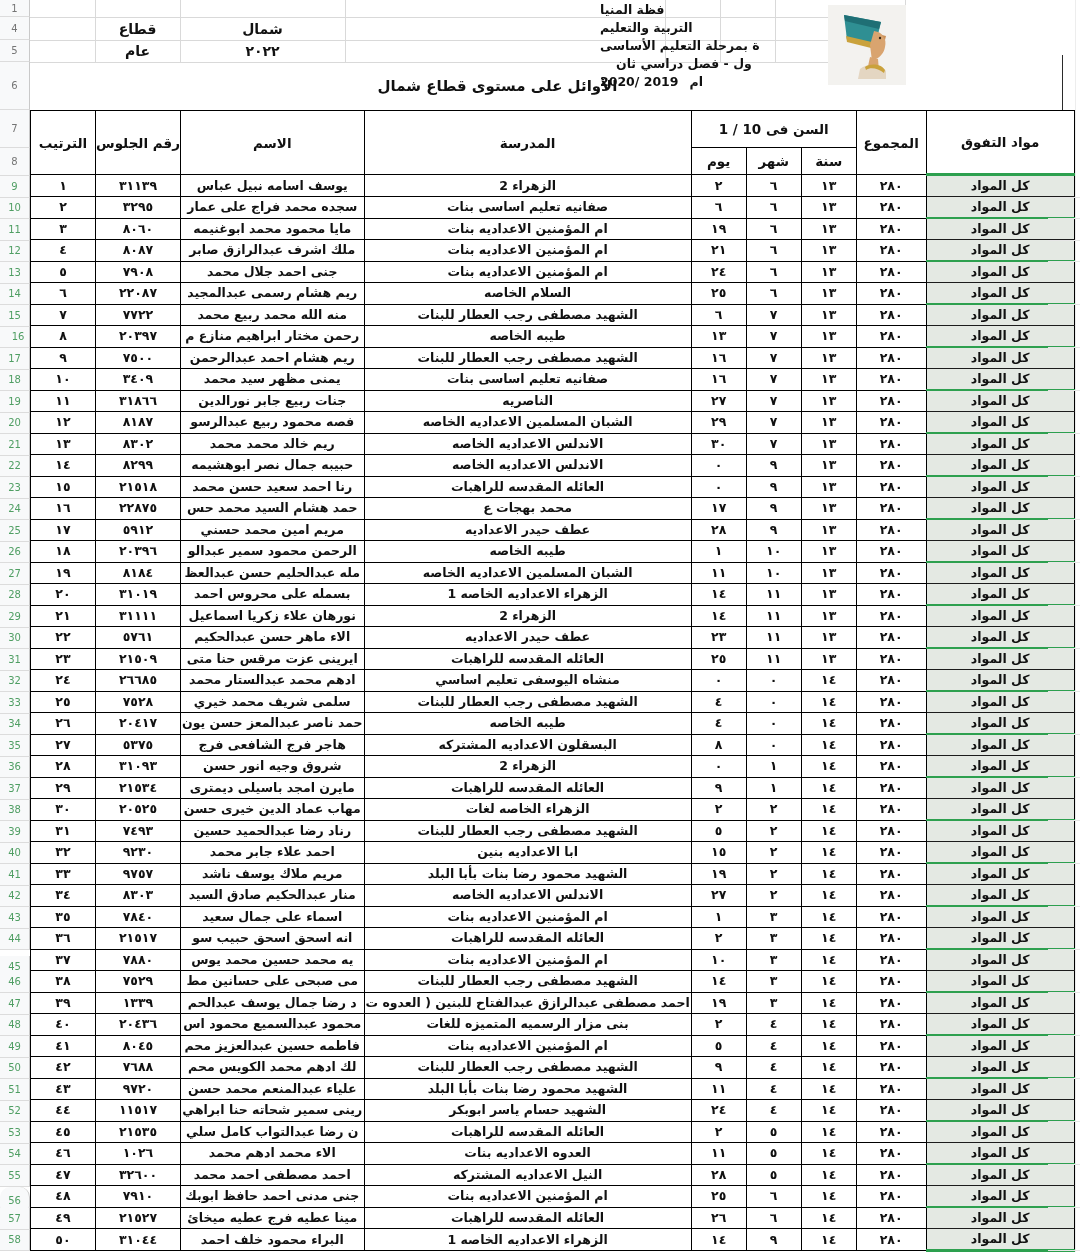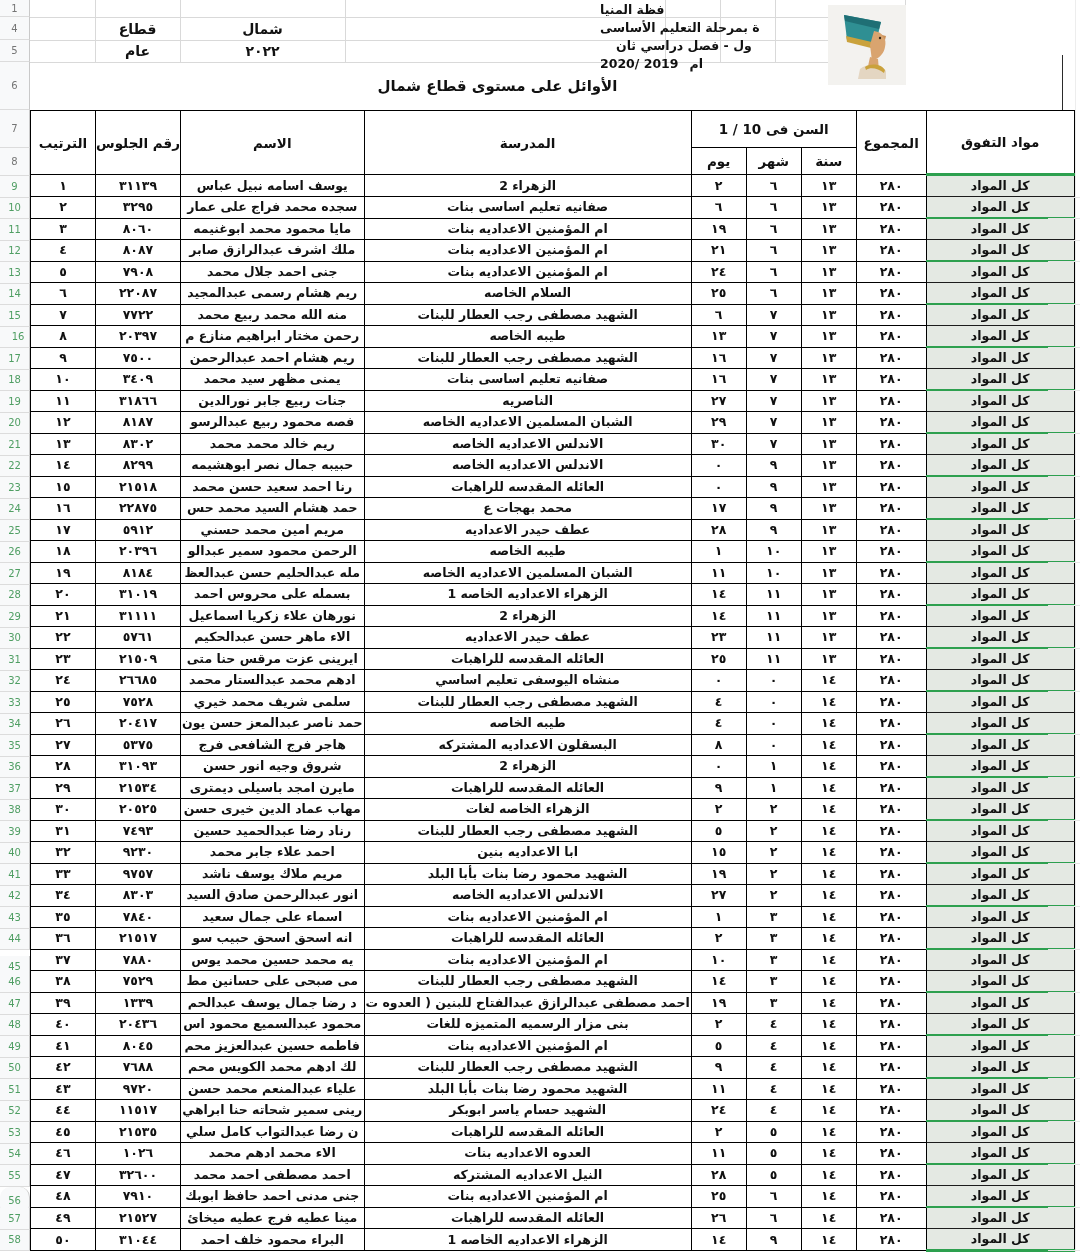--- a/index.html
+++ b/index.html
@@ -126,20 +126,21 @@
 
   <div class="top-cell" style="left:95px;top:17px;width:85px;height:23px;">قطاع</div>
   <div class="top-cell" style="left:180px;top:17px;width:165px;height:23px;">شمال</div>
   <div class="top-cell" style="left:95px;top:40px;width:85px;height:22px;">عام</div>
   <div class="top-cell" style="left:180px;top:40px;width:165px;height:22px;">٢٠٢٢</div>
 
   <div class="sheet-title">الأوائل على مستوى قطاع شمال</div>
 
   <div class="letterhead">
     <div class="lh-line">فظة المنيا</div>
+    <div class="lh-line">التربية والتعليم</div>
     <div class="lh-line">ة بمرحلة التعليم الأساسى</div>
     <div class="lh-line indent">ول - فصل دراسي ثان</div>
     <div class="lh-year">
       <span>2020/ 2019</span>
       <span>ام</span>
     </div>
   </div>
 
   <div class="logo-box">
     <svg width="66" height="72" viewBox="0 0 66 72">
@@ -543,21 +544,21 @@
           <td class="c-school">الشهيد محمود رضا بنات بأبا البلد</td>
           <td class="c-day">١٩</td>
           <td class="c-month">٢</td>
           <td class="c-year">١٤</td>
           <td class="c-total">٢٨٠</td>
           <td class="c-subjects">كل المواد</td>
         </tr>
         <tr>
           <td class="c-rank">٣٤</td>
           <td class="c-seat">٨٣٠٣</td>
-          <td class="c-name">انور عبدالرحمن صادق السيد</td>
+          <td class="c-name">منار عبدالحكيم صادق السيد</td>
           <td class="c-school">الاندلس الاعداديه الخاصه</td>
           <td class="c-day">٢٧</td>
           <td class="c-month">٢</td>
           <td class="c-year">١٤</td>
           <td class="c-total">٢٨٠</td>
           <td class="c-subjects">كل المواد</td>
         </tr>
         <tr>
           <td class="c-rank">٣٥</td>
           <td class="c-seat">٧٨٤٠</td>

